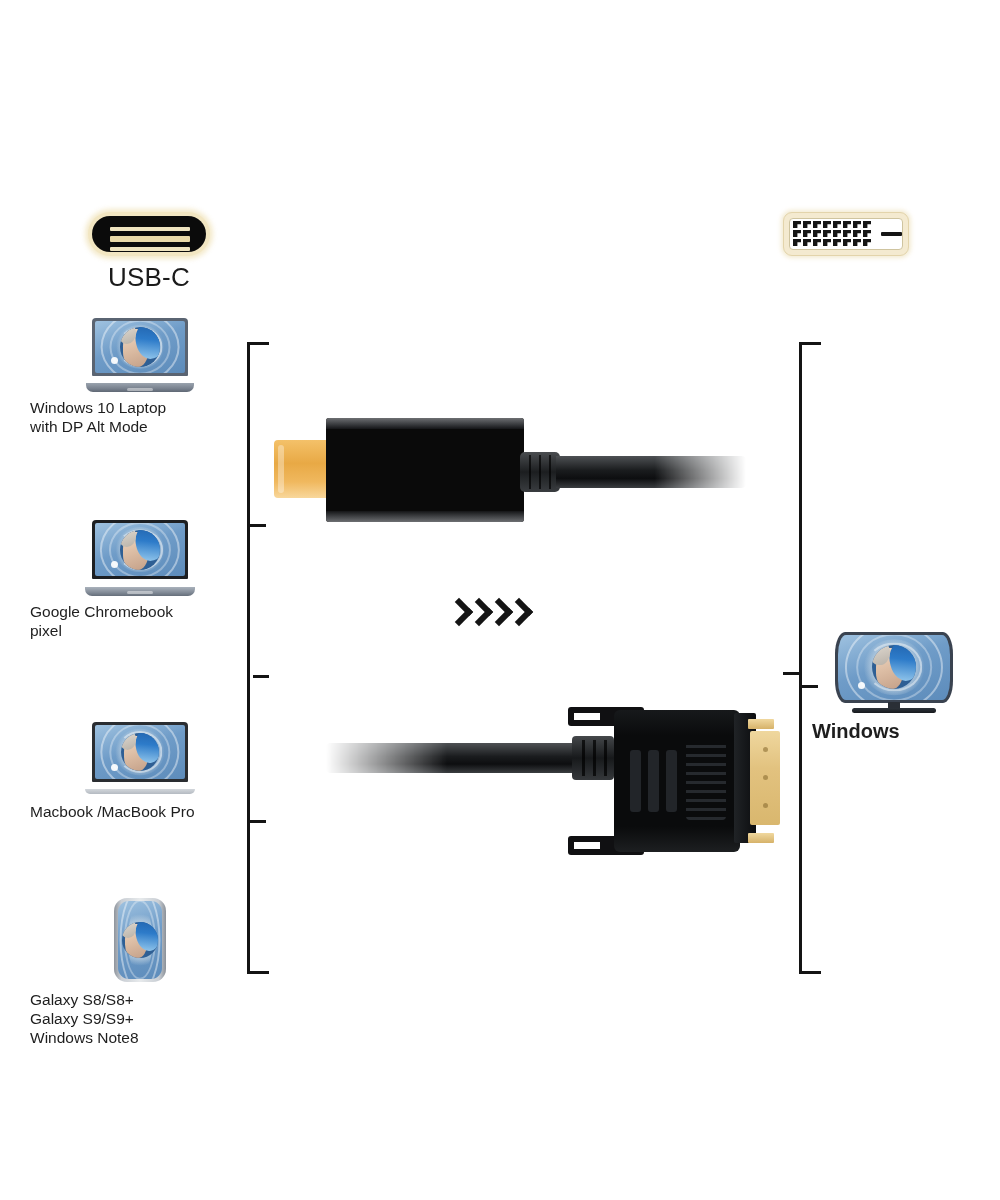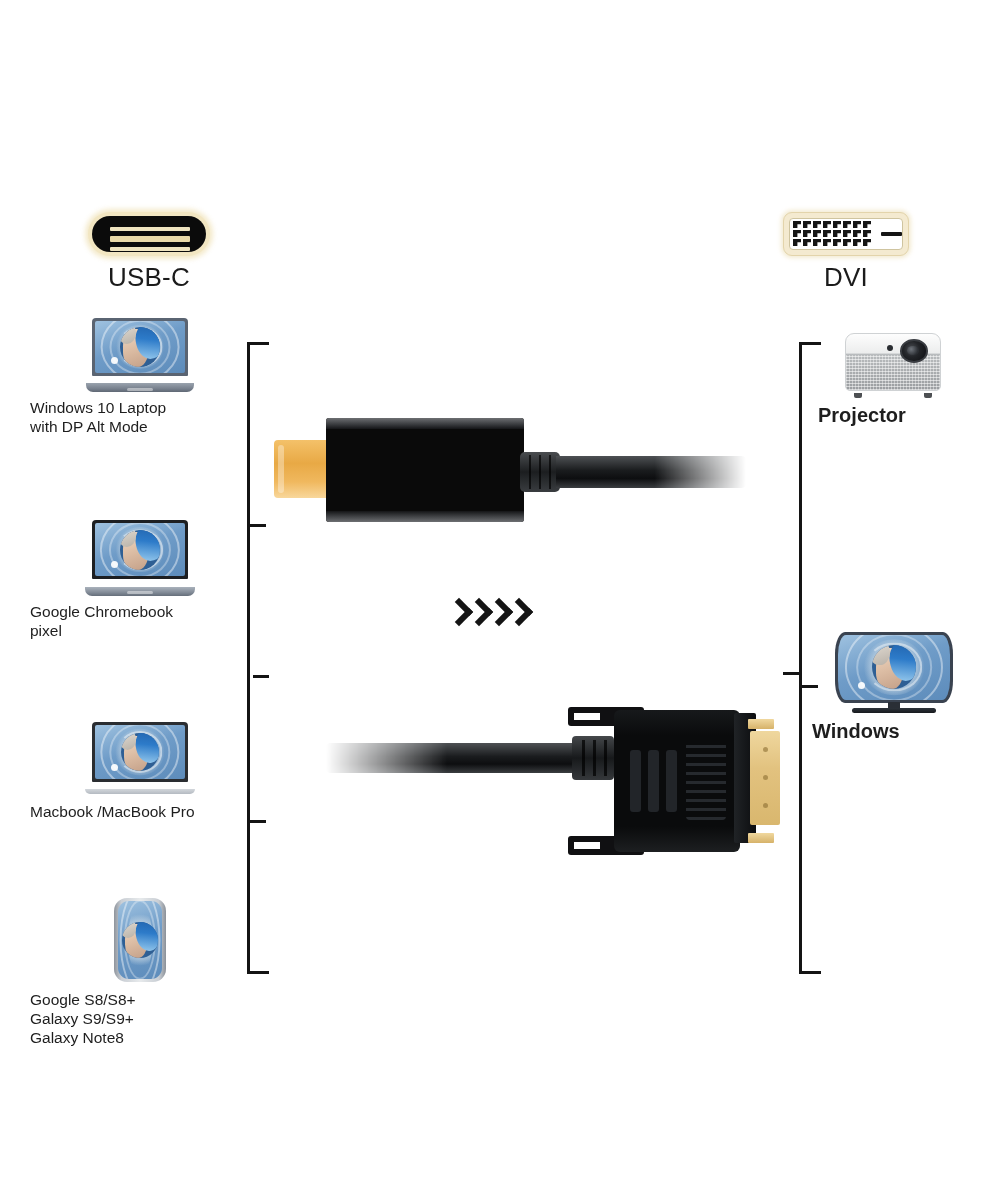--- a/index.html
+++ b/index.html
@@ -607,21 +607,20 @@
           <div class="dvi-pin"></div>
           <div class="dvi-pin"></div>
         <div class="dvi-pin"></div>
           <div class="dvi-pin"></div>
           <div class="dvi-pin"></div>
           <div class="dvi-pin"></div>
       </div>
       <div class="dvi-blade"></div>
     </div>
   </div>
-  <div class="port-title" style="left:746px; top:262px; width:200px;">DVI</div>
 
   <div class="bracket left" style="left:247px; top:342px; height:632px;">
     <div class="spine"></div>
     <div class="cap top"></div>
     <div class="cap bot"></div>
     <div class="tick" style="top:182px;"></div>
     <div class="tick" style="top:333px; left:6px;"></div>
     <div class="tick" style="top:478px;"></div>
   </div>
 
@@ -708,37 +707,25 @@
             <div class="ring r2"></div>
           <div class="halo"></div>
           <div class="portrait" style="width:36px;height:36px;">
             <div class="face"></div>
               <div class="hair"></div>
               <div class="hair2"></div>
           </div>
         </div>
       </div>
     </div>
-    <div class="caption">Google S8/S8+</div>
+    <div class="caption">Galaxy S8/S8+</div>
     <div class="caption">Galaxy S9/S9+</div>
-    <div class="caption">Galaxy Note8</div>
-  </div>
-
-  <div class="device bold" style="left:818px; top:330px; width:150px;">
-    <div class="projector" style="width:96px; height:68px; margin:0 auto 6px;">
-      <div class="shell">
-        <div class="mesh"></div>
-        <div class="ir"></div>
-        <div class="lens"></div>
-      </div>
-      <div class="foot l"></div>
-      <div class="foot r"></div>
-    </div>
-    <div class="caption">Projector</div>
-  </div>
+    <div class="caption">Windows Note8</div>
+  </div>
+
 
   <div class="device bold" style="left:812px; top:632px; width:164px;">
     <div class="monitor" style="width:118px; height:84px; margin:0 auto 4px;">
       <div class="panel">
         <div class="screen">
           <div class="ring r1"></div>
             <div class="ring r2"></div>
             <div class="ring r3"></div>
           <div class="halo"></div>
           <div class="portrait" style="width:44px;height:44px;">

